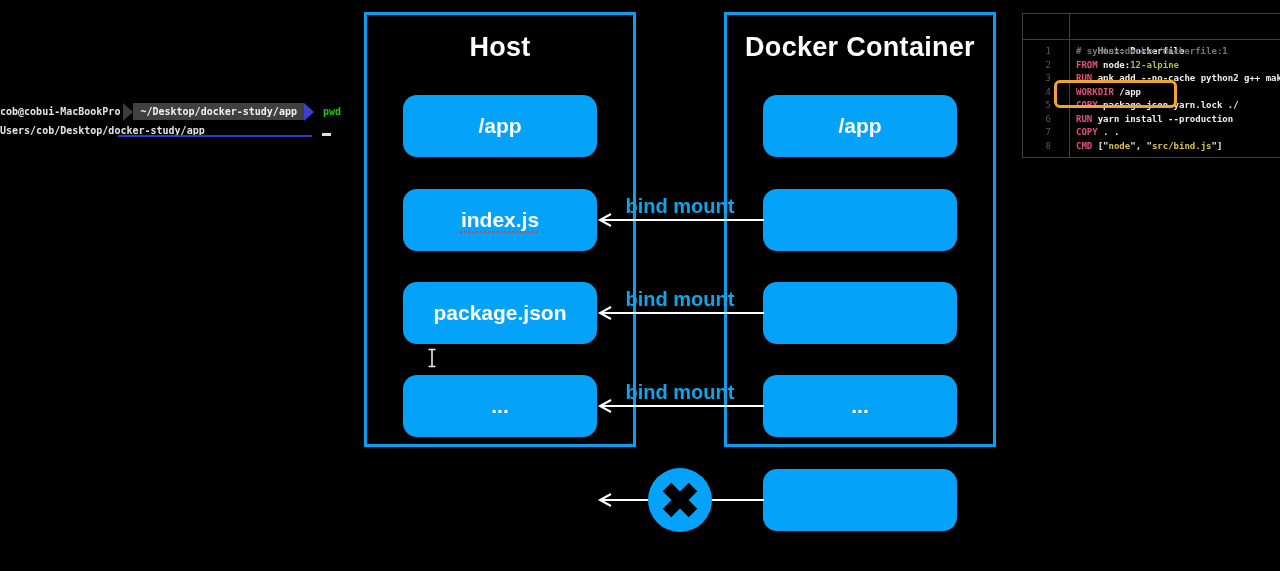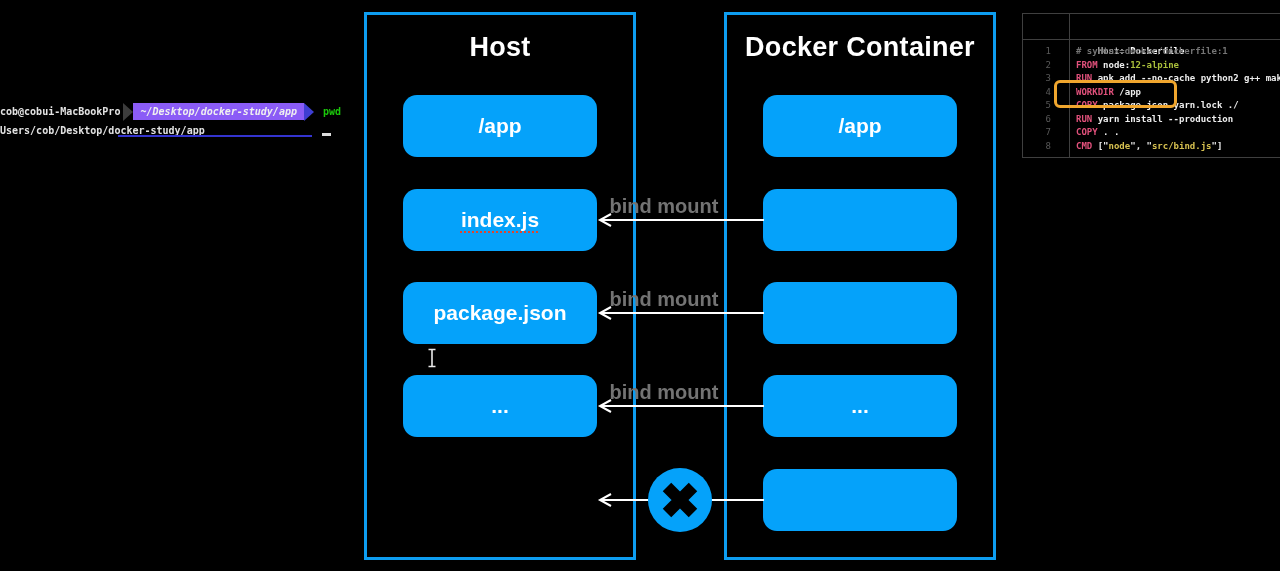--- a/index.html
+++ b/index.html
@@ -3,38 +3,38 @@
 <meta charset="utf-8">
 <style>
   html,body{margin:0;padding:0;background:#000;}
   body{width:1280px;height:571px;position:relative;overflow:hidden;font-family:"Liberation Sans",sans-serif;}
 
   
   .terminal{position:absolute;left:0;top:103px;width:360px;height:50px;
     font-family:"DejaVu Sans Mono",monospace;font-size:10px;font-weight:bold;color:#e3e3e3;}
   .prompt-row{display:flex;align-items:center;height:17px;}
   .pl-arrow-dark{width:0;height:0;border-left:10px solid #3c3c3c;border-top:9px solid transparent;border-bottom:9px solid transparent;margin-left:3px;}
-  .pl-path{background:#8b5cf6;color:#f0f0f0;padding:0 7px;height:17px;line-height:17px;font-style:italic;}
+  .pl-path{background:#404040;color:#f0f0f0;padding:0 7px;height:17px;line-height:17px;}
   .pl-arrow-blue{width:0;height:0;border-left:10px solid #3e3ed2;border-top:9px solid transparent;border-bottom:9px solid transparent;}
   .pl-cmd{color:#1ac70a;margin-left:9px;}
   .term-output{margin-top:4px;height:13px;line-height:13px;}
   .term-underline{position:absolute;left:118px;top:32px;width:194px;height:2px;background:#3434cf;}
   .term-cursor{position:absolute;left:322px;top:30px;width:9px;height:3px;background:#dcdcdc;}
 
   
-  .panel{position:absolute;top:12px;width:272px;height:548px;border:3px solid #0d9df0;box-sizing:border-box;}
+  .panel{position:absolute;top:12px;width:272px;height:435px;border:3px solid #0d9df0;box-sizing:border-box;}
   .panel-host{left:364px;}
   .panel-container{left:724px;}
   .panel-title{margin-top:17px;text-align:center;color:#fff;font-size:27px;font-weight:bold;letter-spacing:.3px;}
   .dbox{position:absolute;left:36px;width:194px;height:62px;background:#05a2fa;border-radius:14px;
     color:#fff;font-size:21px;font-weight:bold;display:flex;align-items:center;justify-content:center;}
   .spell{text-decoration:underline;text-decoration-style:dotted;text-decoration-color:#e0452c;text-decoration-thickness:2px;text-underline-offset:4px;}
 
   .arrow{position:absolute;left:594px;width:172px;height:16px;}
-  .bindlabel{position:absolute;left:578px;width:172px;text-align:center;color:#737373;font-weight:bold;font-size:20px;line-height:24px;}
+  .bindlabel{position:absolute;left:594px;width:172px;text-align:center;color:#0ea5e9;font-weight:bold;font-size:20px;line-height:24px;}
   .xcircle{position:absolute;left:648px;top:468px;width:64px;height:64px;border-radius:50%;background:#05a2fa;
     display:flex;align-items:center;justify-content:center;}
   .ibeam{position:absolute;left:426px;top:348px;width:12px;height:20px;}
 
   
   .editor{position:absolute;left:1022px;top:13px;width:258px;height:145px;box-sizing:border-box;
     border-top:1px solid #3f3f3f;border-bottom:1px solid #3f3f3f;border-left:1px solid #3f3f3f;
     font-family:"DejaVu Sans Mono",monospace;font-weight:bold;font-size:9px;color:#ededed;overflow:hidden;}
   .editor-gutter-line{position:absolute;left:46px;top:0;bottom:0;width:1px;background:#3f3f3f;}
   .editor-header{height:25px;line-height:25px;padding-left:53px;border-bottom:1px solid #3f3f3f;white-space:pre;}

